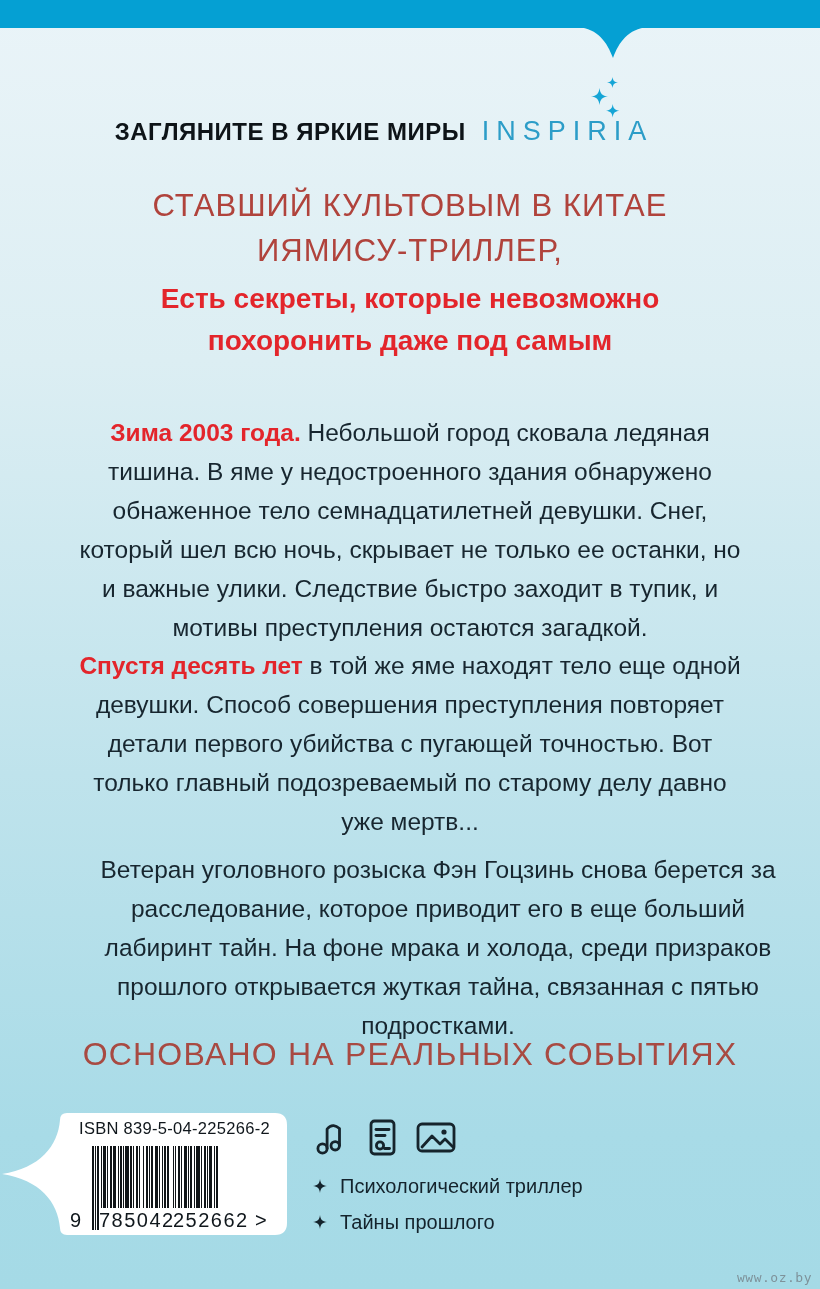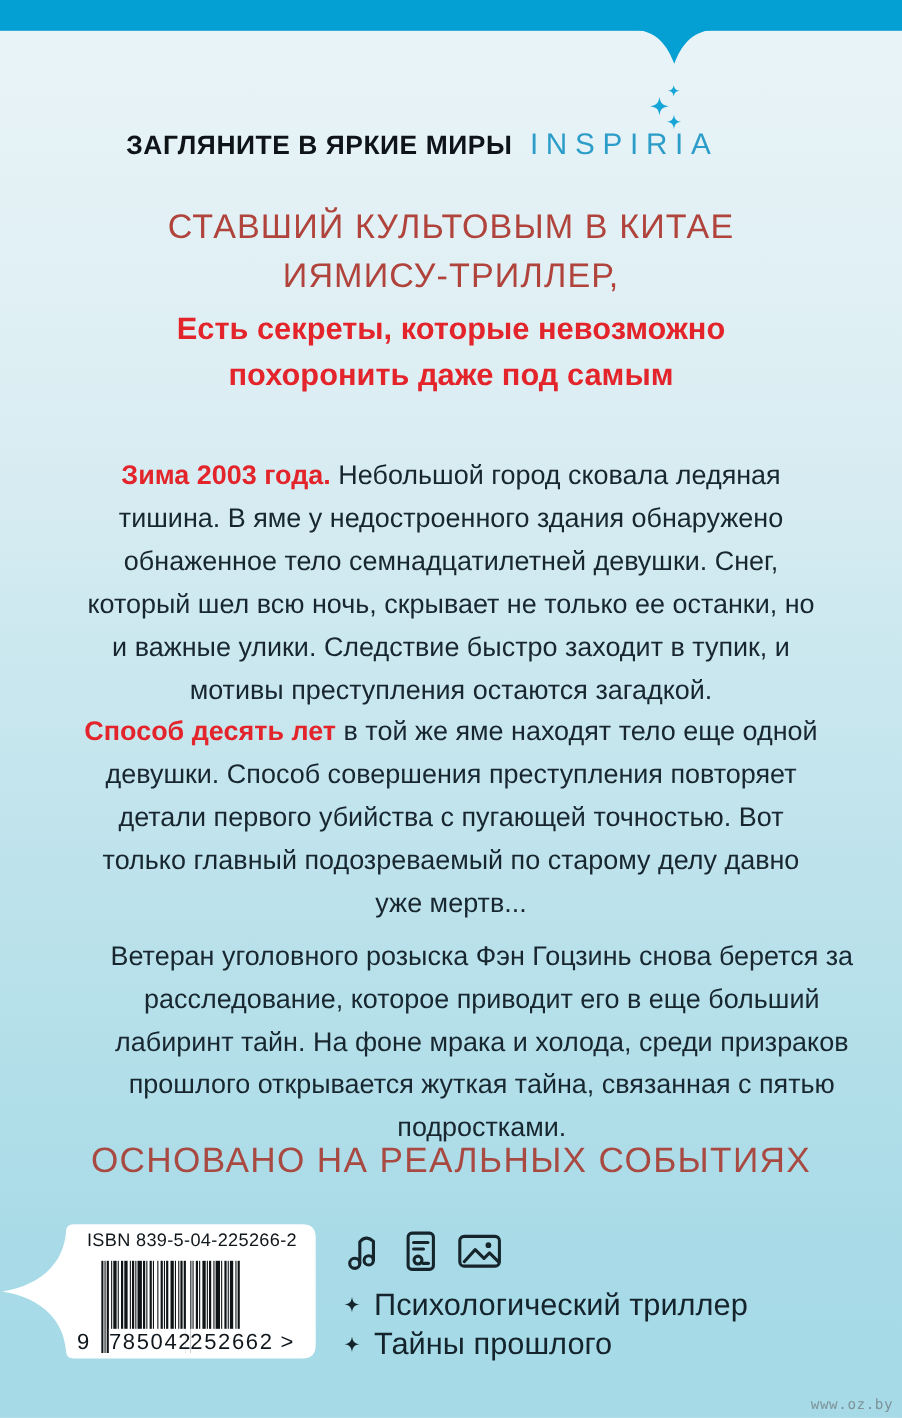--- a/index.html
+++ b/index.html
@@ -45,21 +45,21 @@
   .digits-row{position:absolute;top:0;left:0;width:292px;height:132px;font-size:20px;color:#10171C;}
   .digits-row span{position:absolute;top:100px;height:24px;line-height:24px;display:inline-block;}
   .digit-lead{left:70px;}
   .digit-g1{left:99px;width:70px;background:#fff;text-align:center;letter-spacing:1.5px;}
   .digit-g2{left:173px;width:70px;background:#fff;text-align:center;letter-spacing:1.5px;}
   .digit-arrow{left:255px;}
   .format-icons{position:absolute;top:1117px;left:312px;display:flex;gap:13px;align-items:center;}
   .format-icons svg{display:block;}
   .tags-list{position:absolute;top:1168px;left:313px;list-style:none;margin:0;padding:0;}
   .tags-list li{display:flex;align-items:center;gap:13px;height:36px;
-    font-size:28px;color:#14232C;}
+    font-size:20px;color:#14232C;}
   .tag-star{flex:0 0 auto;}
   .watermark{position:absolute;right:8px;bottom:4px;font-size:13px;color:#7E929A;
     font-family:"DejaVu Sans Mono",monospace;letter-spacing:0.5px;}
 </style>
 </head>
 <body>
 
 <div class="cover">
 
   <svg class="top-band-svg" width="820" height="70" viewBox="0 0 820 70">
@@ -86,21 +86,21 @@
     <span>ИЯМИСУ-ТРИЛЛЕР,</span>
   </div>
 
   <div class="hook-heading">
     <span>Есть секреты, которые невозможно</span>
     <span>похоронить даже под самым</span>
   </div>
 
   <p class="synopsis p1"><span class="lead">Зима 2003 года.</span> <span>Небольшой город сковала ледяная тишина. В яме у недостроенного здания обнаружено обнаженное тело семнадцатилетней девушки. Снег, который шел всю ночь, скрывает не только ее останки, но и важные улики. Следствие быстро заходит в тупик, и мотивы преступления остаются загадкой.</span></p>
 
-  <p class="synopsis p2"><span class="lead">Способ десять лет</span> <span>в той же яме находят тело еще одной девушки. Способ совершения преступления повторяет детали первого убийства с пугающей точностью. Вот только главный подозреваемый по старому делу давно уже мертв...</span></p>
+  <p class="synopsis p2"><span class="lead">Спустя десять лет</span> <span>в той же яме находят тело еще одной девушки. Способ совершения преступления повторяет детали первого убийства с пугающей точностью. Вот только главный подозреваемый по старому делу давно уже мертв...</span></p>
 
   <p class="synopsis p3"><span>Ветеран уголовного розыска Фэн Гоцзинь снова берется за расследование, которое приводит его в еще больший лабиринт тайн. На фоне мрака и холода, среди призраков прошлого открывается жуткая тайна, связанная с пятью подростками.</span></p>
 
   <div class="based-heading">ОСНОВАНО НА РЕАЛЬНЫХ СОБЫТИЯХ</div>
 
   <div class="sticker">
     <svg class="sticker-bg" width="292" height="132" viewBox="0 0 292 132">
       <path d="M2 66 C40 60 58 38 60 12 Q60 5 67 5 L275 5 Q287 5 287 17 L287 115 Q287 127 275 127 L67 127 Q60 127 60 120 C58 94 40 72 2 66 Z" fill="#FFFFFF"></path>
     </svg>
     <div class="isbn-label">ISBN 839-5-04-225266-2</div>

